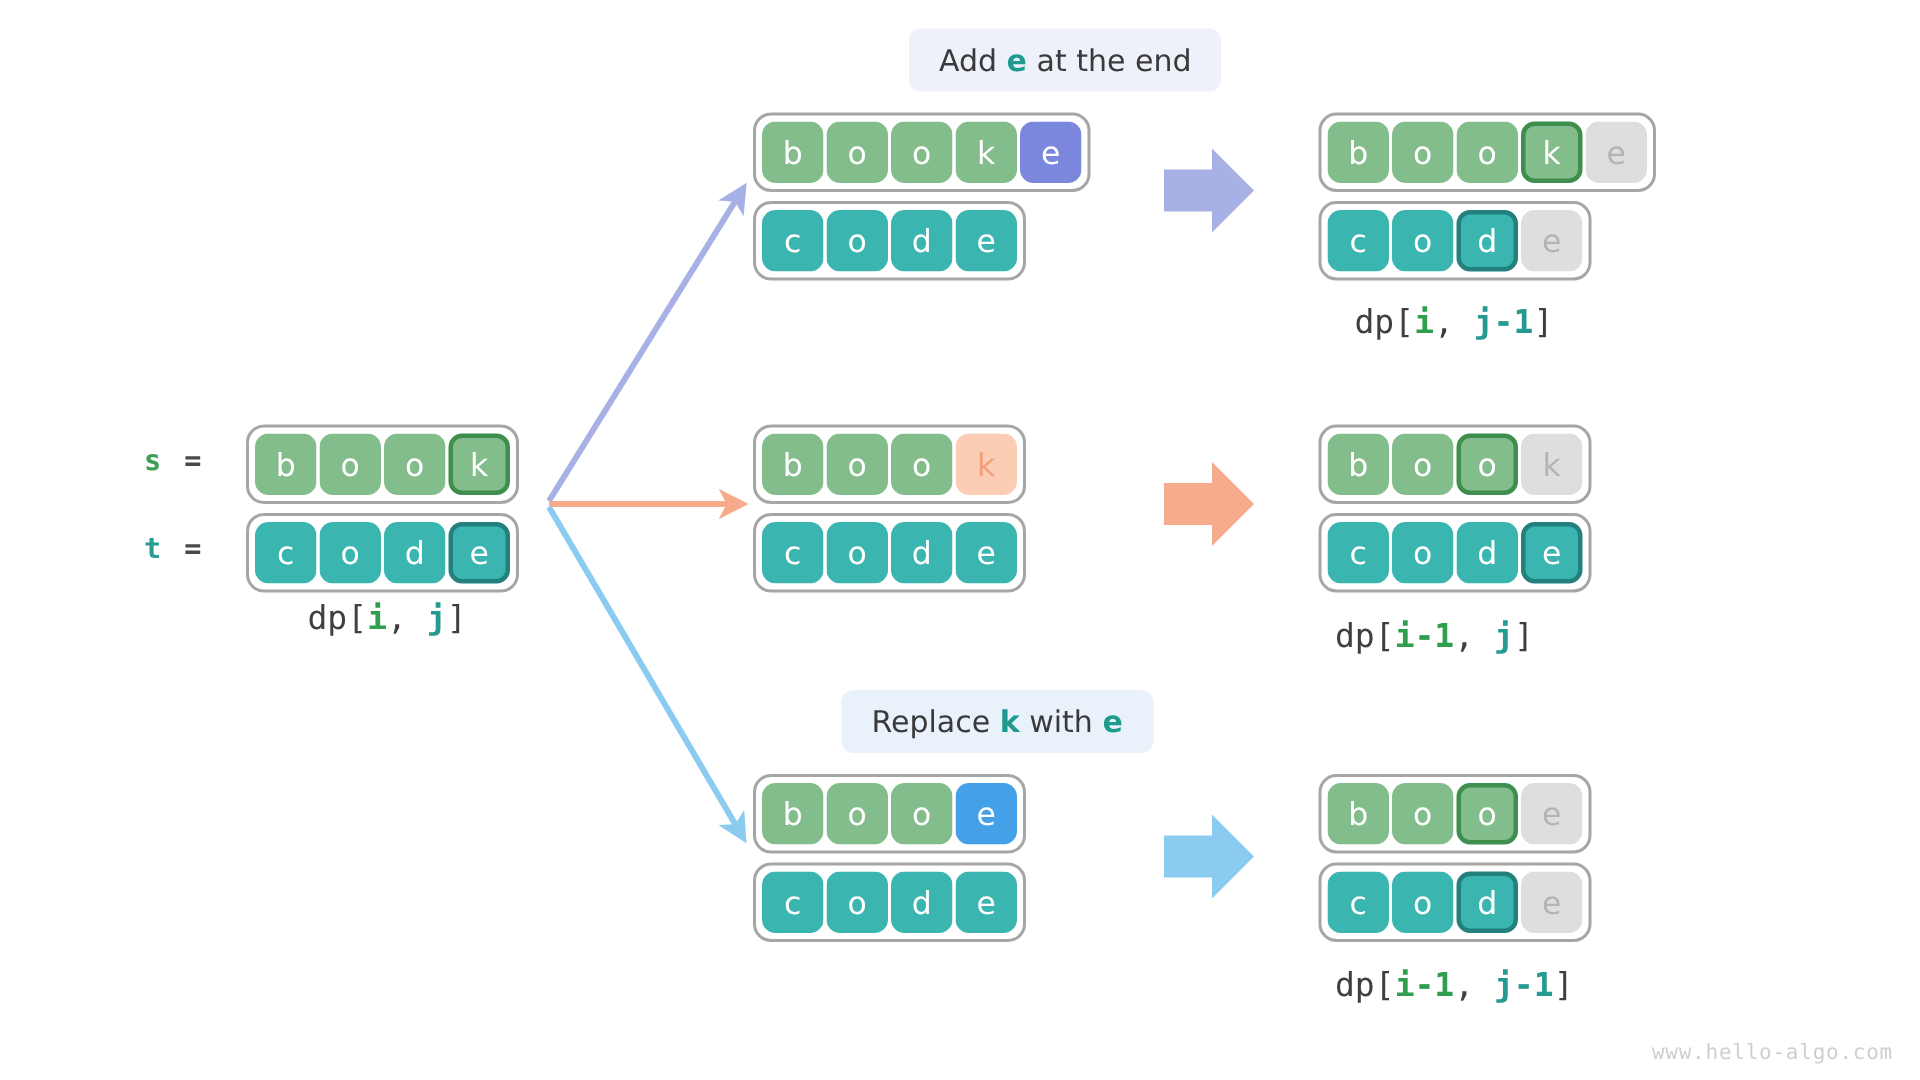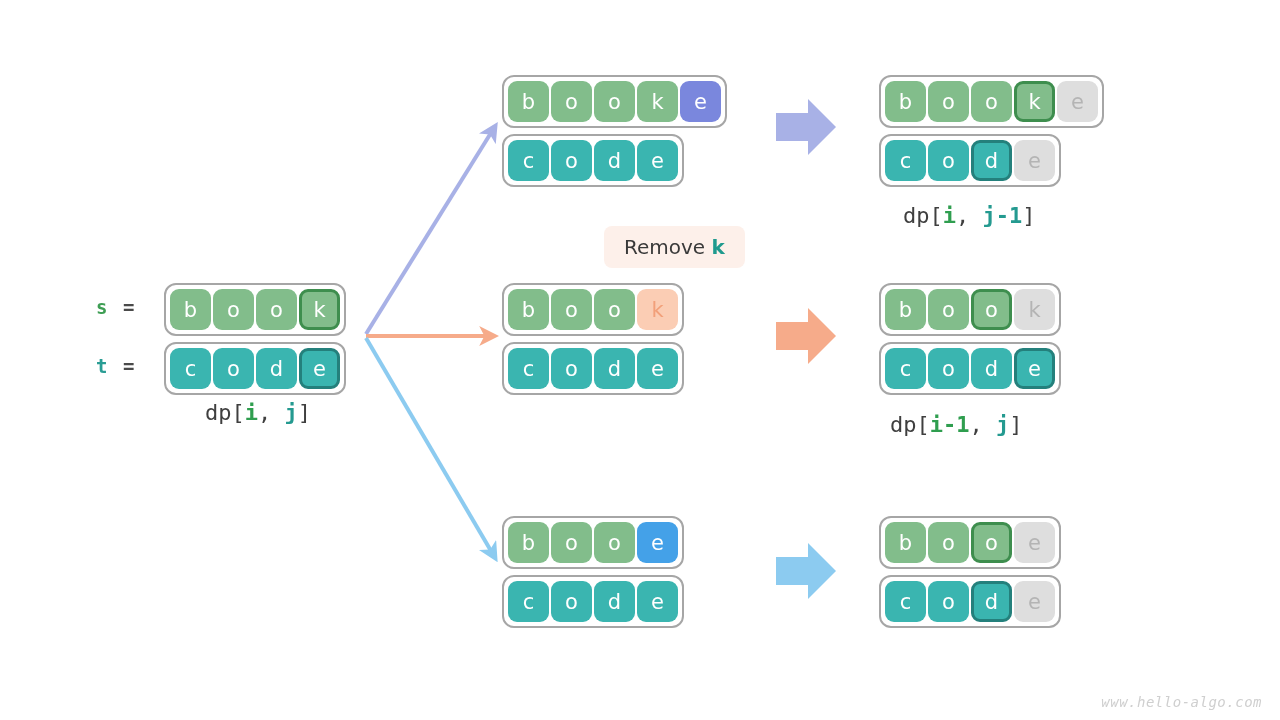--- a/index.html
+++ b/index.html
@@ -78,21 +78,20 @@
   .badge-remove  { background:#fdf0ea; }
   .badge-replace { background:#e9f2fb; }
 
   .watermark {
     position:absolute;
     right:18px; bottom:10px;
     font-family:"DejaVu Sans Mono", monospace;
     font-size:14px;
     color:#cfcfcf;
     letter-spacing:0.5px;
-    font-style:italic;
   }
 
   svg.lines { position:absolute; left:0; top:0; width:1280px; height:720px; pointer-events:none; }
 </style>
 </head>
 <body>
 
 <div class="stage">
 
   <svg class="lines" viewBox="0 0 1280 720">
@@ -137,20 +136,21 @@
       <div class="cell t">c</div>
       <div class="cell t">o</div>
       <div class="cell t">d</div>
       <div class="cell hl-t">e</div>
     </div>
 
   <div class="dp-label" style="left:205px; top:400px;">
     <span>dp[</span><span class="i">i</span><span>, </span><span class="j">j</span><span>]</span>
   </div>
 
+  <div class="op-badge badge-add" style="left:606px; top:19px;"><span>Add </span><span class="k">e</span><span> at the end</span></div>
   <div class="grid" style="left:502px; top:75px;">
       <div class="cell s">b</div>
       <div class="cell s">o</div>
       <div class="cell s">o</div>
       <div class="cell s">k</div>
       <div class="cell add-e">e</div>
     </div>
   <div class="grid" style="left:502px; top:134px;">
       <div class="cell t">c</div>
       <div class="cell t">o</div>
@@ -167,21 +167,20 @@
   <div class="grid" style="left:879px; top:134px;">
       <div class="cell t">c</div>
       <div class="cell t">o</div>
       <div class="cell hl-t">d</div>
       <div class="cell dim">e</div>
     </div>
   <div class="dp-label" style="left:903px; top:203px;">
     <span>dp[</span><span class="i">i</span><span>, </span><span class="j">j-1</span><span>]</span>
   </div>
 
-  <div class="op-badge badge-remove" style="left:604px; top:226px;"><span>Remove </span><span class="k">k</span></div>
   <div class="grid" style="left:502px; top:283px;">
       <div class="cell s">b</div>
       <div class="cell s">o</div>
       <div class="cell s">o</div>
       <div class="cell rm-k">k</div>
     </div>
   <div class="grid" style="left:502px; top:342px;">
       <div class="cell t">c</div>
       <div class="cell t">o</div>
       <div class="cell t">d</div>
@@ -196,20 +195,21 @@
   <div class="grid" style="left:879px; top:342px;">
       <div class="cell t">c</div>
       <div class="cell t">o</div>
       <div class="cell t">d</div>
       <div class="cell hl-t">e</div>
     </div>
   <div class="dp-label" style="left:890px; top:412px;text-align:center;">
     <span>dp[</span><span class="i">i-1</span><span>, </span><span class="j">j</span><span>]</span>
   </div>
 
+  <div class="op-badge badge-replace" style="left:561px; top:460px;"><span>Replace </span><span class="k">k</span><span> with </span><span class="k">e</span></div>
   <div class="grid" style="left:502px; top:516px;">
       <div class="cell s">b</div>
       <div class="cell s">o</div>
       <div class="cell s">o</div>
       <div class="cell rep-e">e</div>
     </div>
   <div class="grid" style="left:502px; top:575px;">
       <div class="cell t">c</div>
       <div class="cell t">o</div>
       <div class="cell t">d</div>
@@ -220,15 +220,18 @@
       <div class="cell s">o</div>
       <div class="cell hl-s">o</div>
       <div class="cell dim">e</div>
     </div>
   <div class="grid" style="left:879px; top:575px;">
       <div class="cell t">c</div>
       <div class="cell t">o</div>
       <div class="cell hl-t">d</div>
       <div class="cell dim">e</div>
     </div>
+  <div class="dp-label" style="left:890px; top:645px;">
+    <span>dp[</span><span class="i">i-1</span><span>, </span><span class="j">j-1</span><span>]</span>
+  </div>
 
   <div class="watermark">www.hello-algo.com</div>
 </div>
 
 </body></html>

